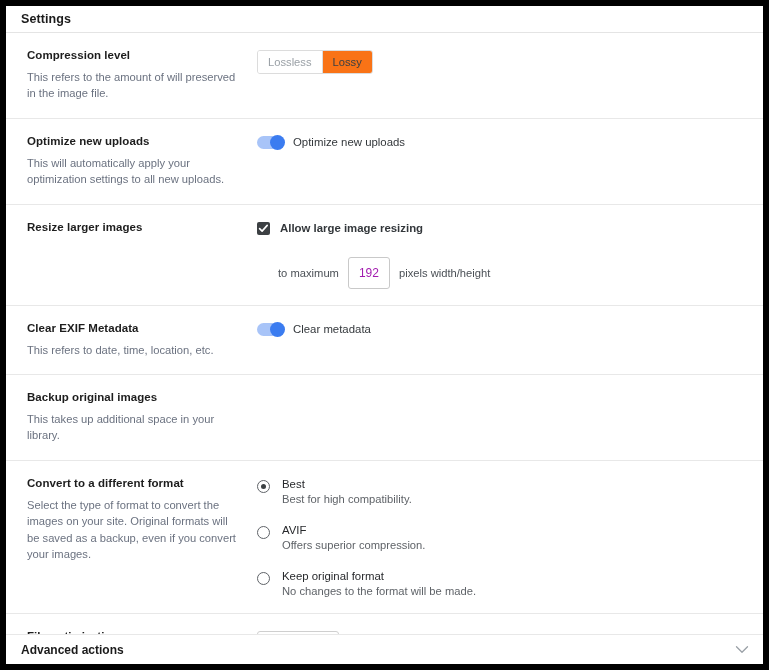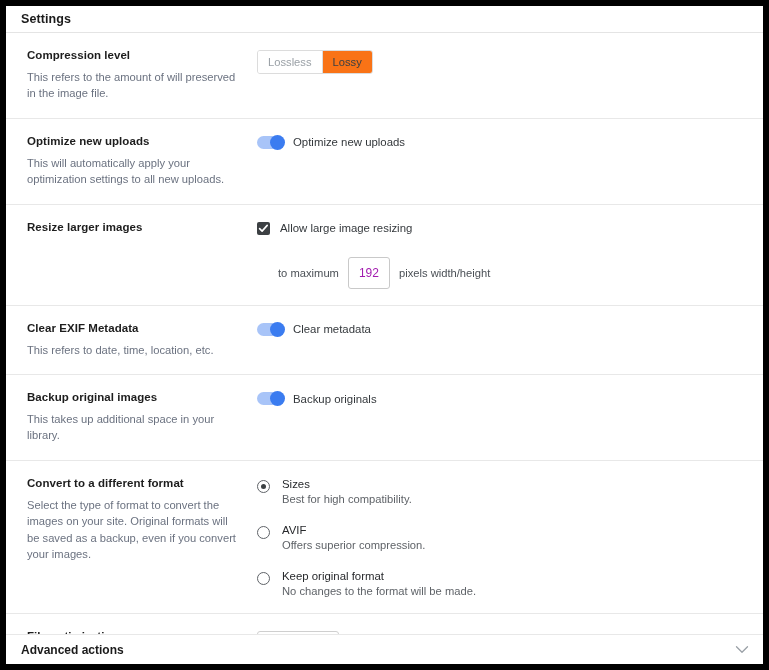--- a/index.html
+++ b/index.html
@@ -64,21 +64,21 @@
     border-radius: 7px; background: #a8c4f8; cursor: pointer;
     flex: 0 0 auto;
   }
   .switch .knob {
     position: absolute; top: -1px; right: -1px;
     width: 15px; height: 15px; border-radius: 50%;
     background: #3b7cf0;
   }
   .ctl-label { font-size: 11.4px; color: #33373b; }
   
-  .check-line { display: flex; align-items: flex-start; gap: 10px; }
+  .check-line { display: flex; align-items: flex-start; gap: 10px; font-weight: bold; }
   .checkbox {
     width: 13px; height: 13px; border-radius: 2px;
     background: #3c4043; position: relative; cursor: pointer;
     flex: 0 0 auto;
   }
   .checkbox svg { position: absolute; left: 1px; top: 1px; }
   
   .num-line {
     display: flex; align-items: center; gap: 9px;
     margin-top: 22px; padding-left: 21px;
@@ -201,41 +201,33 @@
           <span class="ctl-label">Clear metadata</span>
         </div>
       </div>
     </div>
 
     <div class="row">
       <div class="col-left">
         <div class="row-title">Backup original images</div>
         <div class="row-desc">This takes up additional space in your library.</div>
       </div>
-      <div class="col-right">
-        <div class="toggle-line">
-          <div class="switch">
-            <span class="knob"></span>
-          </div>
-          <span class="ctl-label">Backup originals</span>
-        </div>
-      </div>
     </div>
 
     <div class="row">
       <div class="col-left">
         <div class="row-title">Convert to a different format</div>
         <div class="row-desc">Select the type of format to convert the images on your site. Original formats will be saved as a backup, even if you convert your images.</div>
       </div>
       <div class="col-right">
         <div class="radio-group">
           <div class="radio-line">
             <div class="radio selected"></div>
             <div class="radio-texts">
-              <span class="radio-title">Sizes</span>
+              <span class="radio-title">Best</span>
               <span class="radio-sub">Best for high compatibility.</span>
             </div>
           </div>
           <div class="radio-line">
             <div class="radio"></div>
             <div class="radio-texts">
               <span class="radio-title">AVIF</span>
               <span class="radio-sub">Offers superior compression.</span>
             </div>
           </div>

